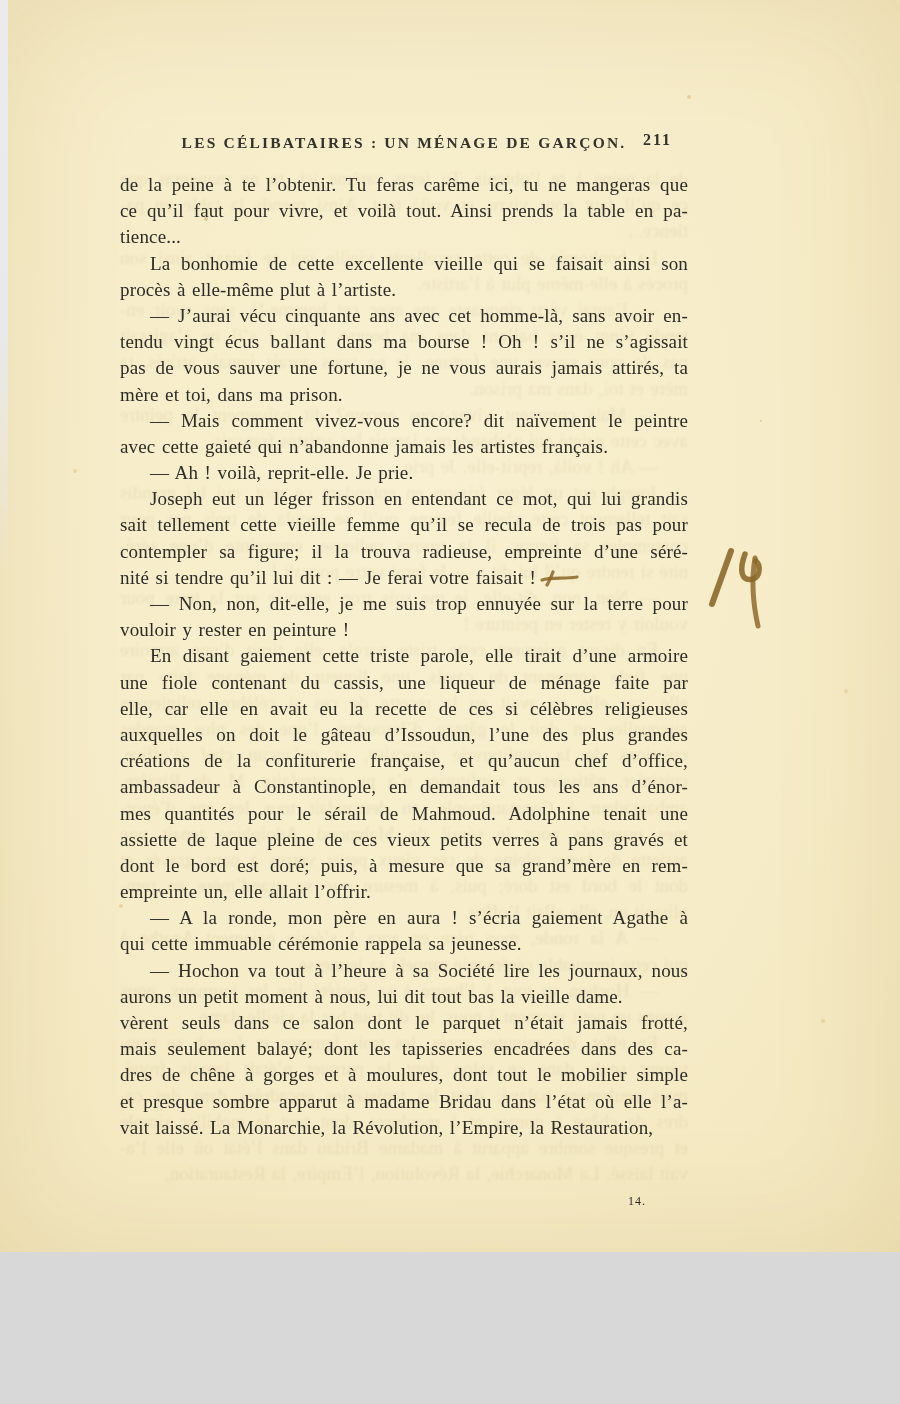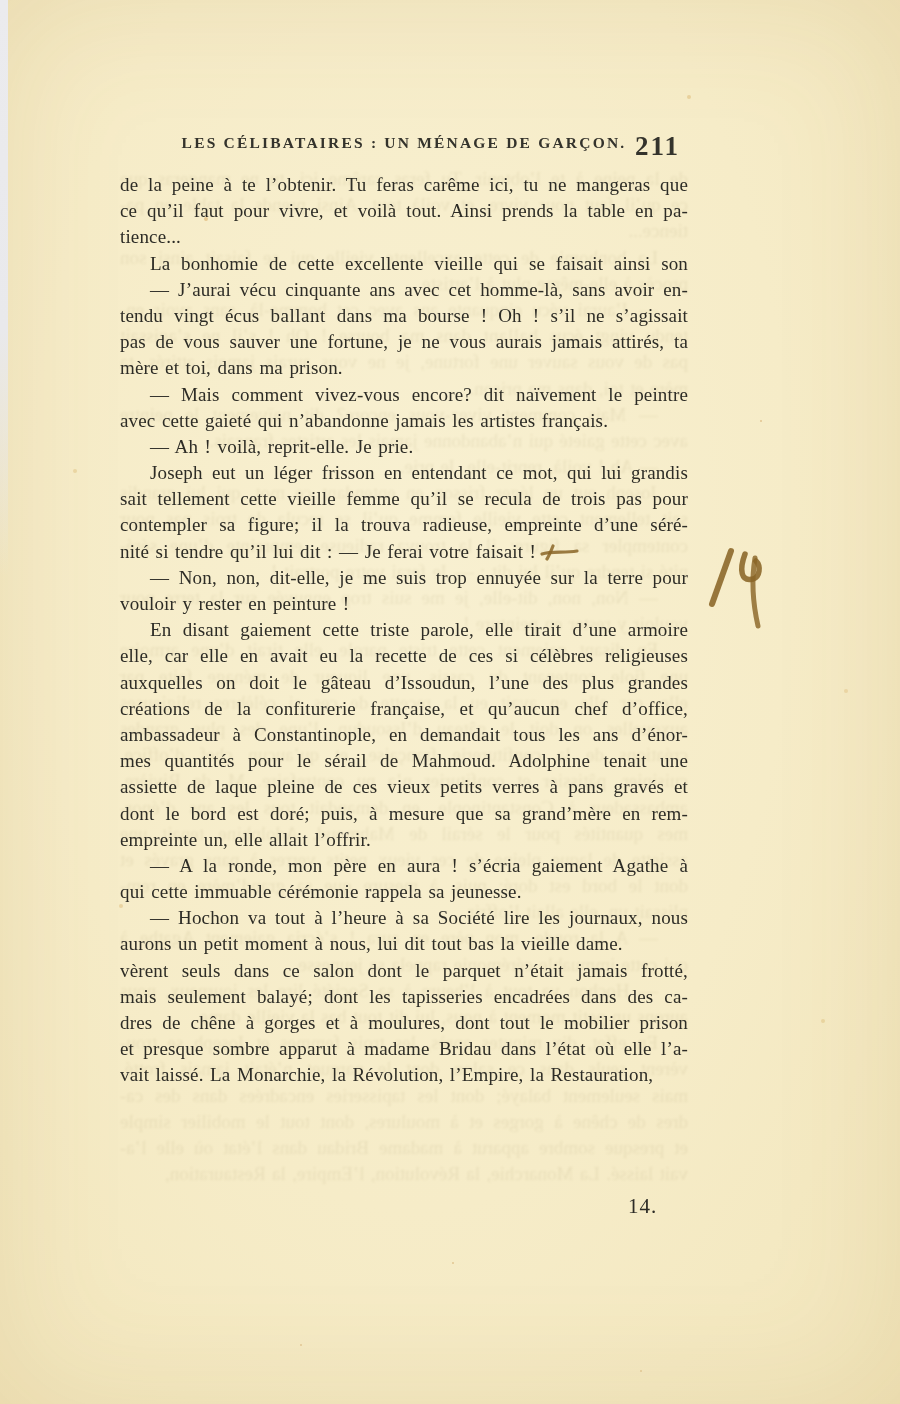--- a/index.html
+++ b/index.html
@@ -1,18 +1,18 @@
 <!DOCTYPE html>
 <html lang="fr"><head>
 <meta charset="utf-8">
 <style>
   html,body{margin:0;padding:0;background:#d8d8d8;}
   .page{
     position:relative;
-    width:900px;height:1404px;
+    width:900px;height:1252px;
     overflow:hidden;
     background:radial-gradient(ellipse at 46% 38%, #f8f0d1 0%, #f6ecc8 55%, #f2e6bc 100%);
     box-shadow:inset 0 0 130px rgba(168,128,58,.14);
     font-family:"Liberation Serif", serif;
   }
   
   .edge-strip{
     position:absolute;left:0;top:0;width:8px;height:780px;
     background:linear-gradient(to bottom,#ebebee 0%,#e9e9ec 42%,rgba(233,233,236,0) 74%);
   }
@@ -35,22 +35,22 @@
     position:absolute;left:120px;top:134px;width:568px;height:22px;
     display:flex;align-items:baseline;
     color:#34332c;
   }
   .running-title{
     margin:0 auto;
     font-size:15.5px;font-weight:bold;letter-spacing:2.2px;
     white-space:nowrap;
   }
   .folio{
-    position:absolute;right:8px;top:-3px;
-    font-size:27px;font-weight:bold;letter-spacing:2px;
+    position:absolute;right:16px;top:-3px;
+    font-size:16px;font-weight:bold;letter-spacing:2px;
   }
   .body-text{
     position:absolute;left:120px;top:172px;width:568px;
     font-size:19px;line-height:26.2px;color:#2d2c26;
     word-spacing:1.6px;letter-spacing:.15px;
   }
   .body-text .line{
     height:26.2px;
     text-align:justify;text-align-last:justify;
     white-space:normal;box-sizing:border-box;
@@ -66,21 +66,21 @@
     transform:scaleX(-1);
     filter:blur(1.2px);
     opacity:.10;
     pointer-events:none;
   }
   .ghost .line{height:26.2px;text-align:justify;text-align-last:justify;box-sizing:border-box;}
   .ghost .line.indent{padding-left:30px;}
   .ghost .line.last{text-align-last:left;}
   .signature{
     position:absolute;left:628px;top:1194px;
-    font-size:21px;color:#2d2c26;letter-spacing:1px;
+    font-size:12px;color:#2d2c26;letter-spacing:1px;
   }
   .margin-mark{
     position:absolute;left:700px;top:538px;width:70px;height:95px;
   }
   .pen-stroke{
     display:inline-block;vertical-align:-3px;margin-left:3px;
   }
 </style>
 </head>
 <body>
@@ -135,52 +135,54 @@
   <div class="header">
     <div class="running-title">LES CÉLIBATAIRES : UN MÉNAGE DE GARÇON.</div>
     <div class="folio">211</div>
   </div>
 
   <div class="body-text" id="body-text">
       <div class="line"><span>de la peine à te l’obtenir. Tu feras carême ici, tu ne mangeras que</span></div>
       <div class="line"><span>ce qu’il faut pour vivre, et voilà tout. Ainsi prends la table en pa-</span></div>
       <div class="line last"><span>tience...</span></div>
       <div class="line indent"><span>La bonhomie de cette excellente vieille qui se faisait ainsi son</span></div>
+      <div class="line last"><span>procès à elle-même plut à l’artiste.</span></div>
       <div class="line indent"><span>— J’aurai vécu cinquante ans avec cet homme-là, sans avoir en-</span></div>
       <div class="line"><span>tendu vingt écus </span><span class="it">ballant</span><span> dans ma bourse ! Oh ! s’il ne s’agissait</span></div>
       <div class="line"><span>pas de vous sauver une fortune, je ne vous aurais jamais attirés, ta</span></div>
       <div class="line last"><span>mère et toi, dans ma prison.</span></div>
       <div class="line indent"><span>— Mais comment vivez-vous encore? dit naïvement le peintre</span></div>
       <div class="line last"><span>avec cette gaieté qui n’abandonne jamais les artistes français.</span></div>
       <div class="line indent last"><span>— Ah ! voilà, reprit-elle. Je prie.</span></div>
       <div class="line indent"><span>Joseph eut un léger frisson en entendant ce mot, qui lui grandis</span></div>
       <div class="line"><span>sait tellement cette vieille femme qu’il se recula de trois pas pour</span></div>
       <div class="line"><span>contempler sa figure; il la trouva radieuse, empreinte d’une séré-</span></div>
       <div class="line last"><span>nité si tendre qu’il lui dit : — Je ferai votre faisait !</span><span class="pen-stroke"><svg width="40" height="18" viewBox="0 0 40 18">
             <path d="M3 11 C 12 8, 25 10, 38 8" stroke="#8a6527" stroke-width="3.2" fill="none" stroke-linecap="round" opacity=".85"></path>
             <path d="M14 3 C 12 8, 10 13, 8 16" stroke="#8a6527" stroke-width="3.2" fill="none" stroke-linecap="round" opacity=".85"></path>
           </svg></span></div>
       <div class="line indent"><span>— Non, non, dit-elle, je me suis trop ennuyée sur la terre pour</span></div>
       <div class="line last"><span>vouloir y rester en peinture !</span></div>
       <div class="line indent"><span>En disant gaiement cette triste parole, elle tirait d’une armoire</span></div>
+      <div class="line"><span>une fiole contenant du cassis, une liqueur de ménage faite par</span></div>
       <div class="line"><span>elle, car elle en avait eu la recette de ces si célèbres religieuses</span></div>
       <div class="line"><span>auxquelles on doit le gâteau d’Issoudun, l’une des plus grandes</span></div>
       <div class="line"><span>créations de la confiturerie française, et qu’aucun chef d’office,</span></div>
       <div class="line"><span>ambassadeur à Constantinople, en demandait tous les ans d’énor-</span></div>
       <div class="line"><span>mes quantités pour le sérail de Mahmoud. Adolphine tenait une</span></div>
       <div class="line"><span>assiette de laque pleine de ces vieux petits verres à pans gravés et</span></div>
       <div class="line"><span>dont le bord est doré; puis, à mesure que sa grand’mère en rem-</span></div>
       <div class="line last"><span>empreinte un, elle allait l’offrir.</span></div>
       <div class="line indent"><span>— A la ronde, mon père en aura ! s’écria gaiement Agathe à</span></div>
       <div class="line last"><span>qui cette immuable cérémonie rappela sa jeunesse.</span></div>
       <div class="line indent"><span>— Hochon va tout à l’heure à sa Société lire les journaux, nous</span></div>
       <div class="line last"><span>aurons un petit moment à nous, lui dit tout bas la vieille dame.</span></div>
       <div class="line"><span>vèrent seuls dans ce salon dont le parquet n’était jamais frotté,</span></div>
       <div class="line"><span>mais seulement balayé; dont les tapisseries encadrées dans des ca-</span></div>
-      <div class="line"><span>dres de chêne à gorges et à moulures, dont tout le mobilier prison</span></div>
+      <div class="line"><span>dres de chêne à gorges et à moulures, dont tout le mobilier simple</span></div>
       <div class="line"><span>et presque sombre apparut à madame Bridau dans l’état où elle l’a-</span></div>
       <div class="line last"><span>vait laissé. La Monarchie, la Révolution, l’Empire, la Restauration,</span></div>
     </div>
 
   <div class="signature">14.</div>
 
   <svg class="margin-mark" viewBox="0 0 70 95" aria-label="14">
     <path d="M12 66 L31 13" stroke="#8a6527" stroke-width="6" fill="none" stroke-linecap="round" opacity="0.88"></path>
     <path d="M45 16 C 39 32, 41 44, 53 41 C 60 39, 61 28, 56 23" stroke="#8a6527" stroke-width="5.5" fill="none" stroke-linecap="round" opacity="0.88"></path>
     <path d="M55 20 C 51 44, 53 66, 58 88" stroke="#8a6527" stroke-width="5" fill="none" stroke-linecap="round" opacity="0.82"></path>

